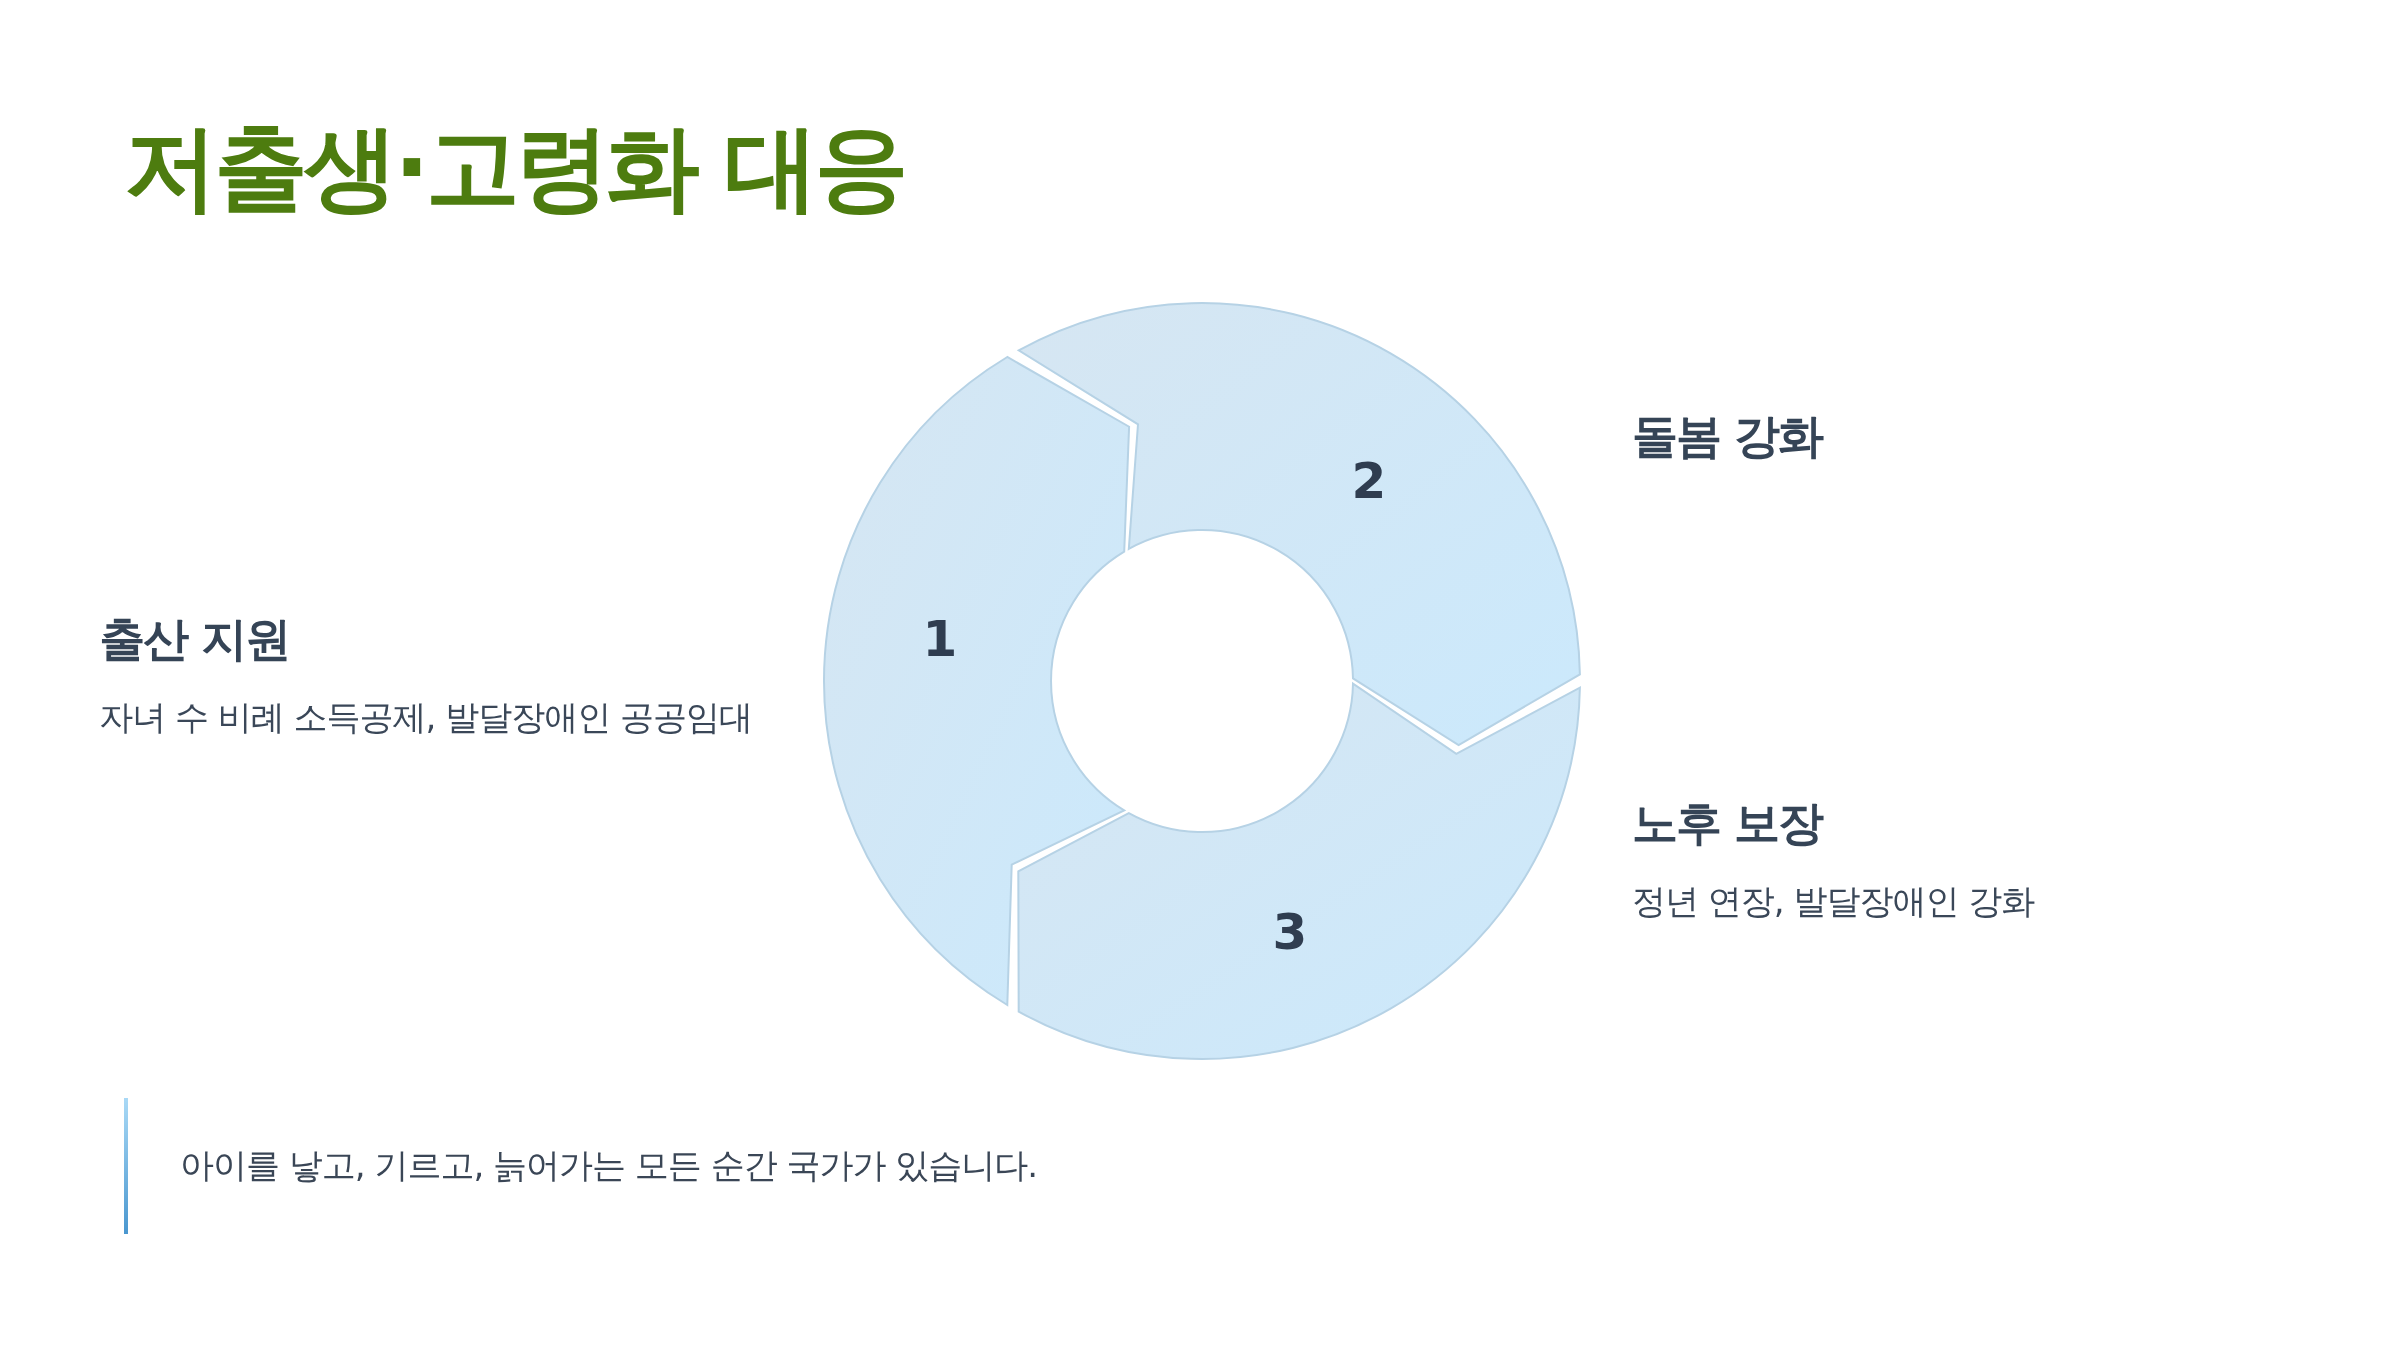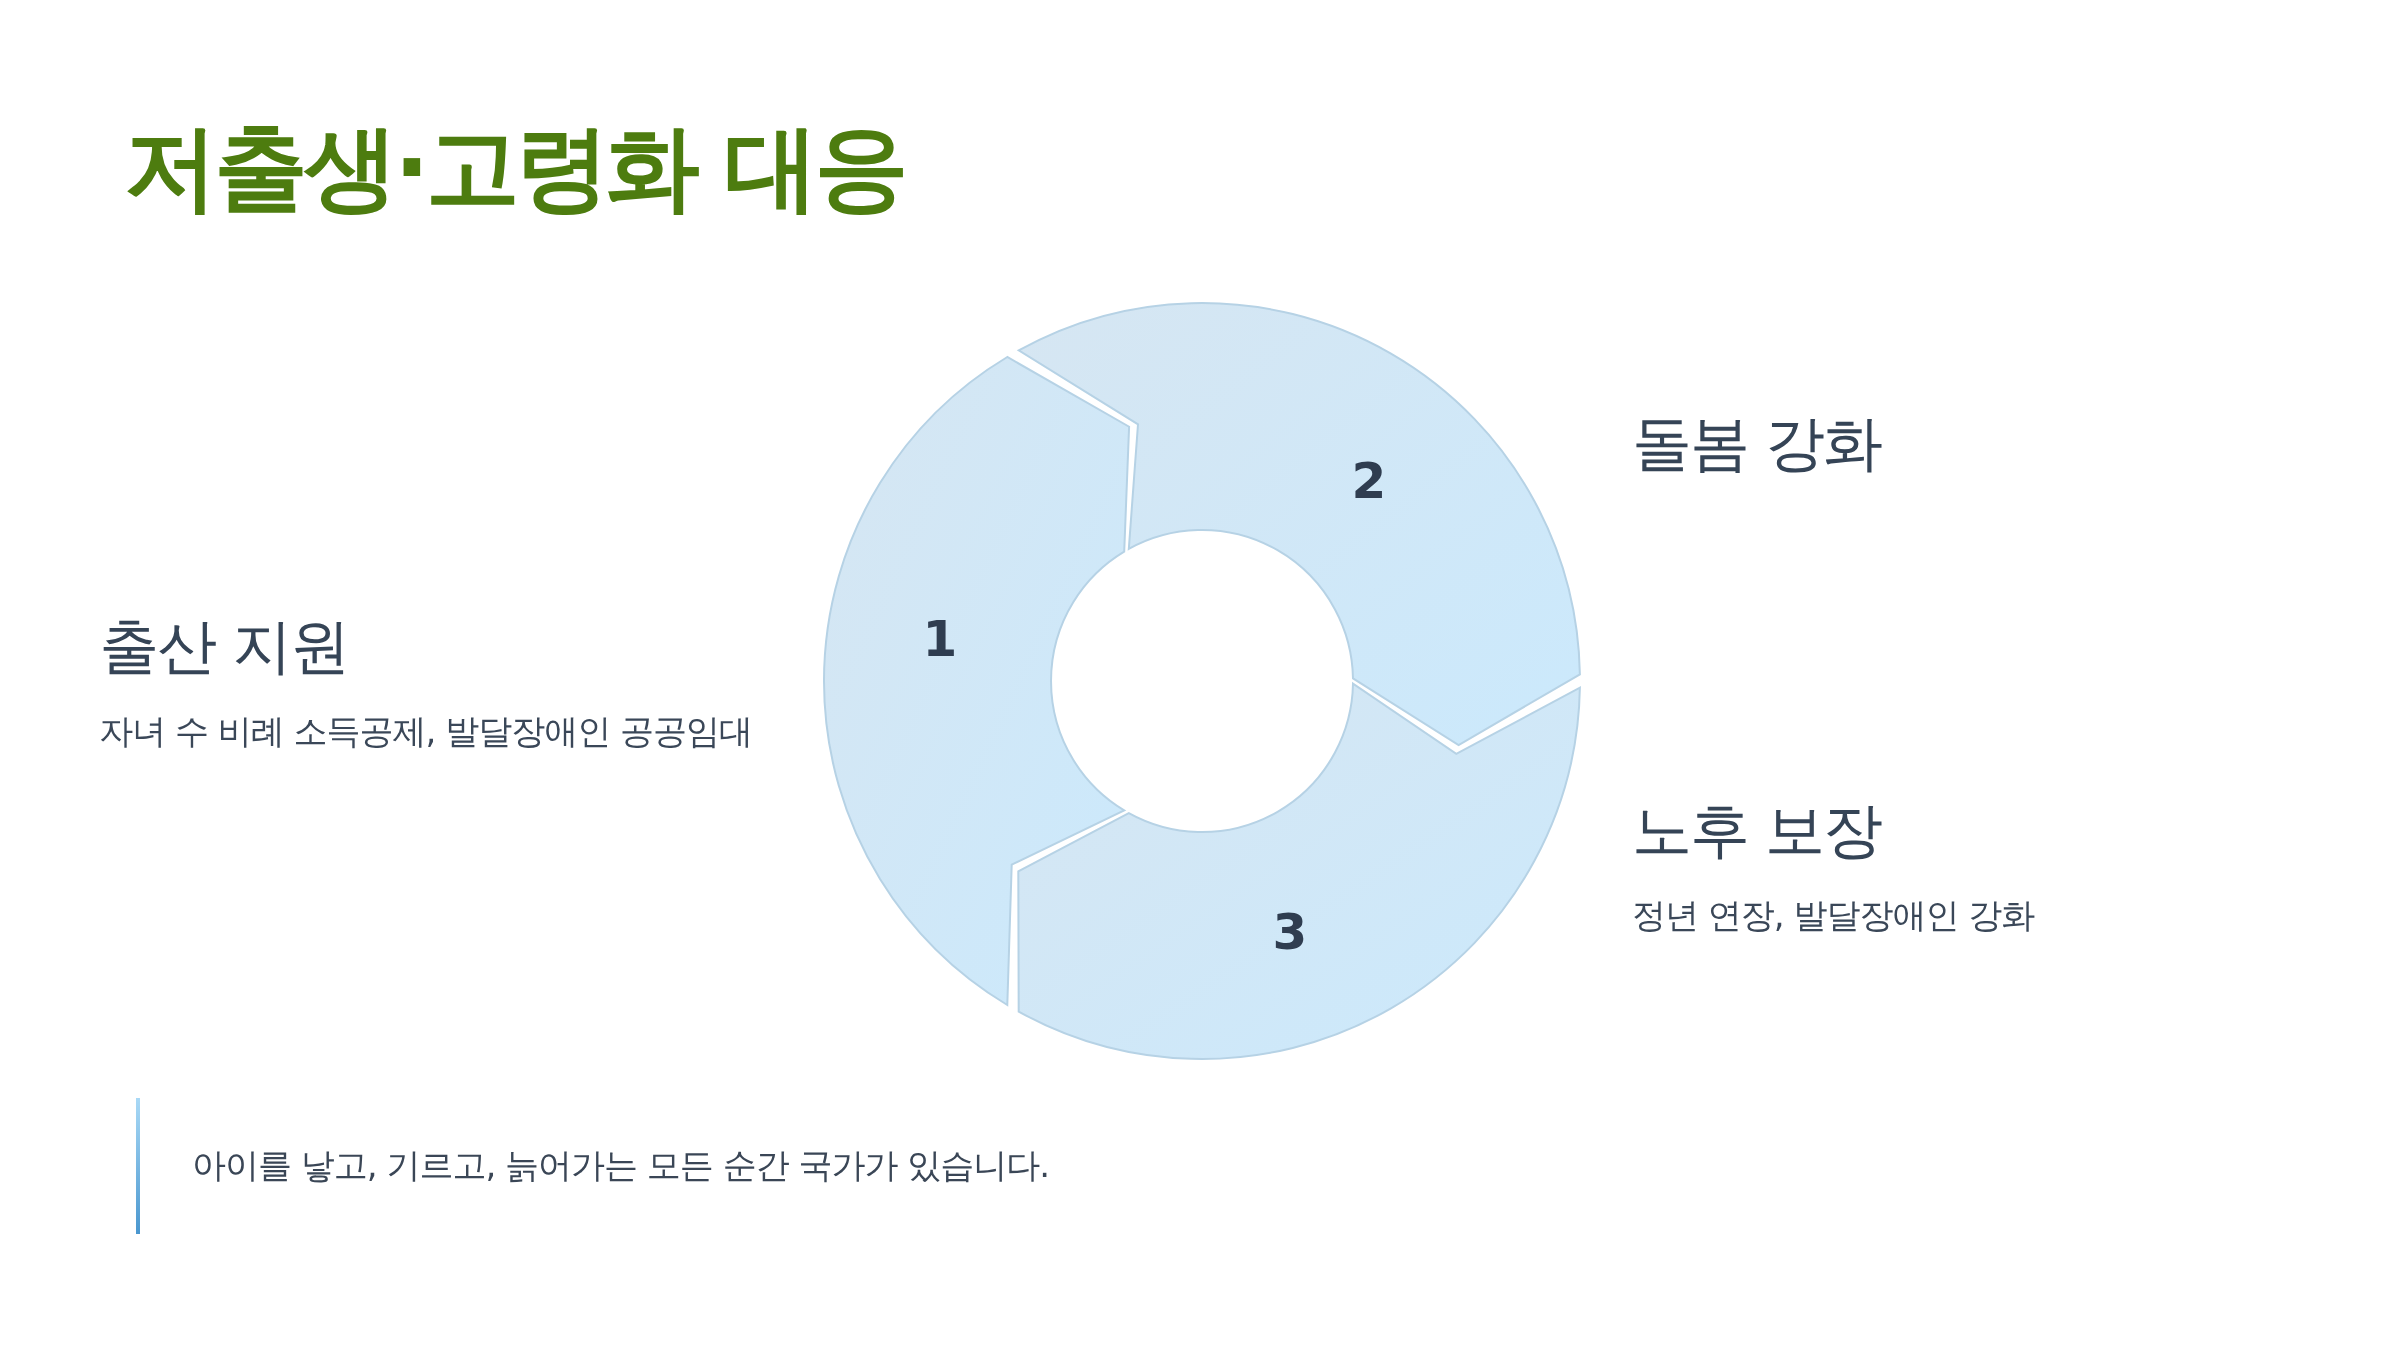--- a/index.html
+++ b/index.html
@@ -13,27 +13,27 @@
     position: absolute; left: 124px; top: 112px;
     font-size: 94px; font-weight: 700; letter-spacing: -4px;
     color: #4d7c0f; line-height: 1.2; white-space: nowrap; margin: 0;
   }
   .diagram { position: absolute; left: 0; top: 0; width: 2400px; height: 1350px; }
   .seg-num {
     font-family: "DejaVu Sans", "Liberation Sans", sans-serif;
     font-size: 50px; font-weight: 700; fill: #2f3d50;
   }
   .item { position: absolute; white-space: nowrap; }
-  .item .head { font-size: 60px; font-weight: 400; color: #354456; letter-spacing: -2px; line-height: 1; }
+  .item .head { font-size: 46px; font-weight: 700; color: #354456; letter-spacing: -2px; line-height: 1; }
   .item .desc { font-size: 34px; font-weight: 400; color: #3a4758; letter-spacing: -1px; line-height: 1; margin-top: 38px; }
   .item.left { right: 1648px; }
   .item.right { left: 1632px; text-align: left; }
   .quote {
     position: absolute; left: 124px; top: 1098px; height: 136px; width: 1400px;
-    display: flex; align-items: center; margin-left: 12px;
+    display: flex; align-items: center;
   }
   .quote-bar {
     width: 4px; height: 136px;
     background: linear-gradient(to bottom, #a9d9f6, #4a97cf);
     flex: none;
   }
   .quote-text {
     margin-left: 52px; font-size: 34px; color: #3a4656; letter-spacing: -1px; white-space: nowrap;
   }
 </style>

